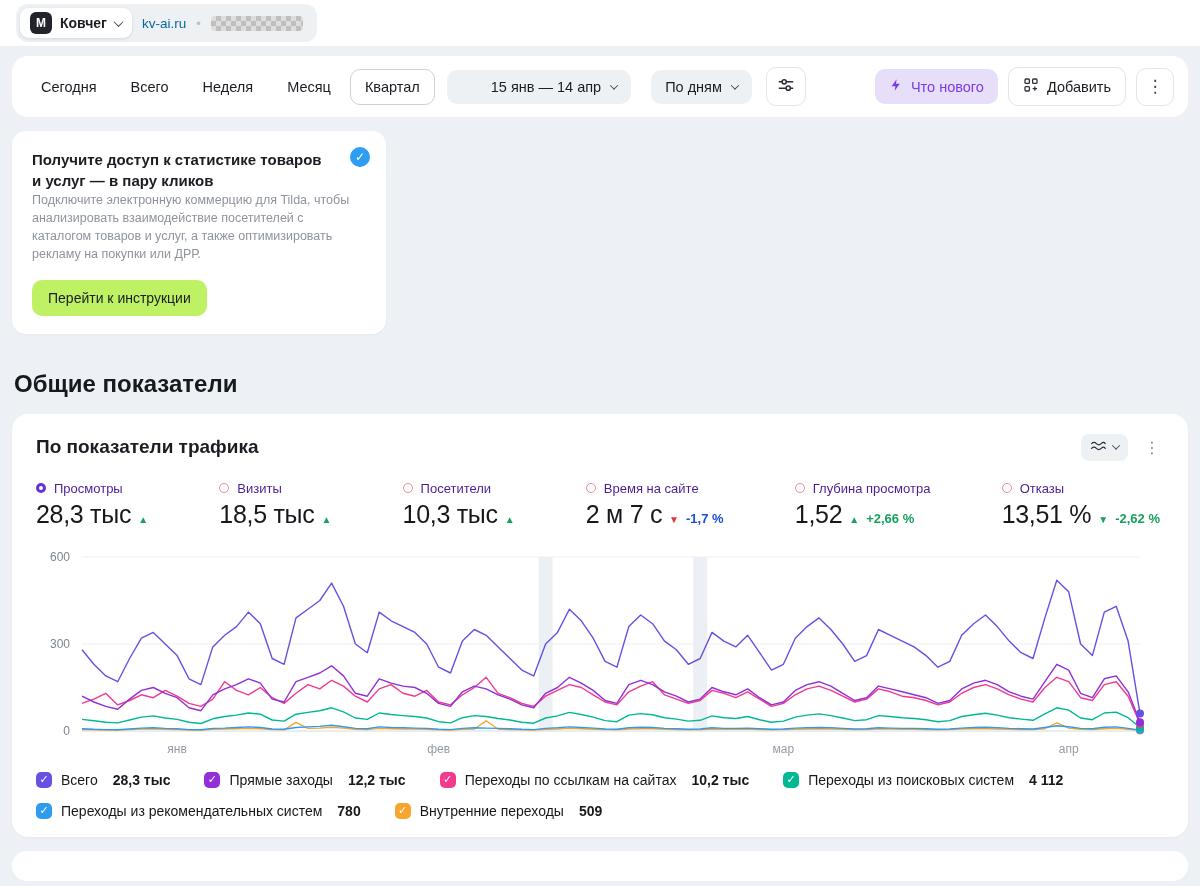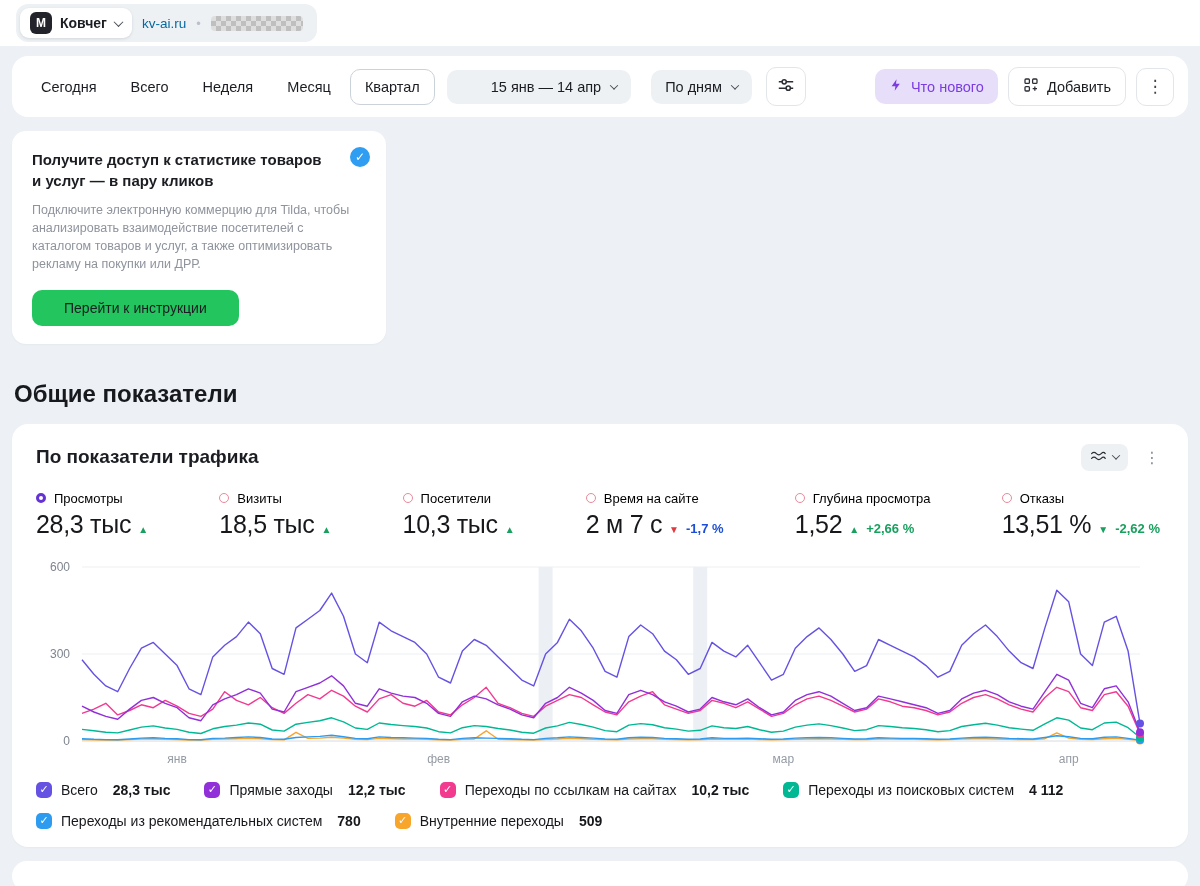--- a/index.html
+++ b/index.html
@@ -42,40 +42,40 @@
   .icon-btn { margin-left:10px; border:1px solid #e2e5ea; border-radius:10px; background:#fff; padding:8px 10px; display:flex; align-items:center; cursor:pointer; }
   .toolbar-right { margin-left:auto; display:flex; align-items:center; gap:10px; }
   .whats-new { display:flex; align-items:center; gap:8px; background:#e7def9; color:#7b3ce2; border-radius:10px; padding:9px 14px; font-size:14.5px; font-weight:500; cursor:pointer; }
   .add-btn { display:flex; align-items:center; gap:8px; background:#fff; border:1px solid #e2e5ea; border-radius:10px; padding:9px 14px; font-size:14.5px; cursor:pointer; }
   .kebab-btn { background:#fff; border:1px solid #e2e5ea; border-radius:10px; width:38px; height:38px; display:flex; align-items:center; justify-content:center; font-size:17px; color:#3f434a; cursor:pointer; }
 
   
   .promo { margin:14px 12px 0; width:374px; background:#fff; border-radius:14px; padding:18px 20px; position:relative; box-shadow:0 1px 2px rgba(30,40,60,.04); }
   .promo-title { font-size:15px; font-weight:bold; line-height:1.4; padding-right:34px; }
   .promo-check { position:absolute; top:16px; right:16px; width:20px; height:20px; border-radius:50%; background:#2f9df2; color:#fff; font-size:12px; display:flex; align-items:center; justify-content:center; }
-  .promo-body { margin-top:10px; font-size:12.5px; line-height:1.45; color:#8e939c; }
-  .promo-btn { margin-top:16px; display:inline-block; background:#22c55e; border:none; border-radius:10px; padding:10px 32px; font-size:14px; font-family:inherit; color:#1b1d22; cursor:pointer; }
+  .promo-body { font-size:12.5px; line-height:1.45; color:#8e939c; }
+  .promo-btn { margin-top:16px; display:inline-block; background:#bef264; border:none; border-radius:10px; padding:10px 16px; font-size:14px; font-family:inherit; color:#1b1d22; cursor:pointer; }
 
   
   .section-title { margin:36px 14px 16px; font-size:24px; font-weight:bold; color:#17191d; }
 
   
   .widget { margin:0 12px; background:#fff; border-radius:16px; padding:20px 24px 18px; box-shadow:0 1px 2px rgba(30,40,60,.04); }
   .widget-head { display:flex; align-items:center; }
   .widget-title { font-size:19px; font-weight:600; }
   .widget-controls { margin-left:auto; display:flex; align-items:center; gap:12px; }
   .charttype-pill { display:flex; align-items:center; gap:7px; background:#eef1f4; border-radius:8px; padding:5px 9px; cursor:pointer; }
   .widget-kebab { color:#8a8f98; font-size:16px; cursor:pointer; padding:2px 4px; }
 
   .metrics-row { margin-top:20px; display:flex; justify-content:space-between; padding-right:4px; }
   .metric { cursor:pointer; }
   .metric-top { display:flex; align-items:center; gap:8px; }
   .metric-dot { width:10px; height:10px; border-radius:50%; border:1.5px solid #e8899b; }
   .metric-dot.sel { border:3px solid #6433d6; }
-  .metric-label { font-size:13px; color:#000000; }
+  .metric-label { font-size:13px; color:#4c1d95; }
   .metric-val-row { margin-top:4px; display:flex; align-items:baseline; gap:7px; }
   .metric-value { font-size:25px; color:#17181c; letter-spacing:-.3px; }
   .tri { font-size:10px; }
   .delta { font-size:13px; font-weight:600; }
 
   .chart-wrap { margin-top:16px; }
   .legend { margin-top:8px; display:flex; flex-wrap:wrap; column-gap:34px; row-gap:15px; align-items:center; }
   .legend-item { display:flex; align-items:center; gap:9px; cursor:pointer; }
   .legend-check { width:16px; height:16px; border-radius:5px; color:#fff; font-size:11px; display:flex; align-items:center; justify-content:center; }
   .legend-label { font-size:14px; color:#17181c; }

